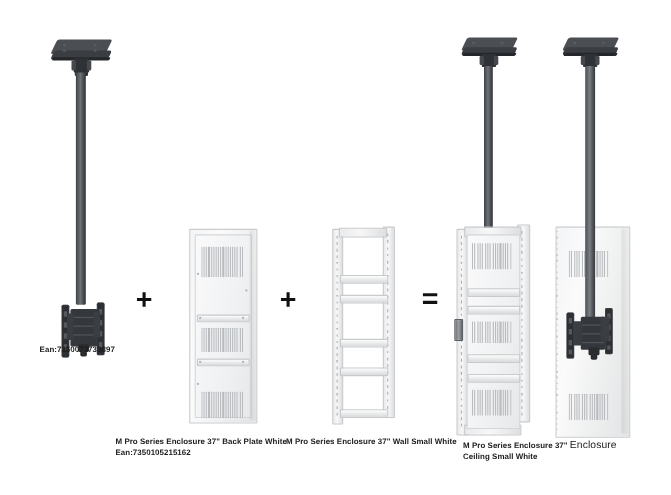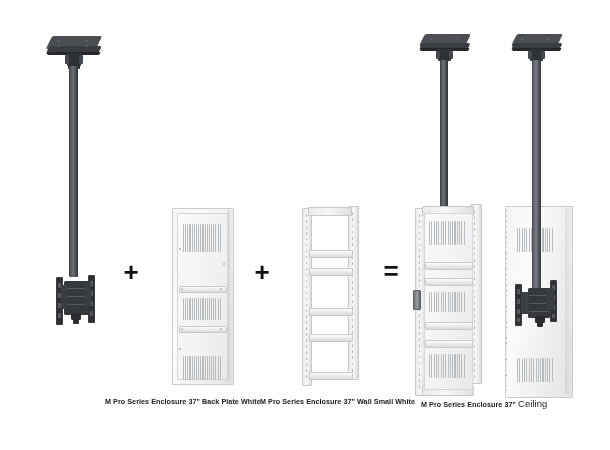--- a/index.html
+++ b/index.html
@@ -272,20 +272,21 @@
       <div class="v-core-line" style="left:18px; top:33px; width:23px; height:1px;"></div>
 
       <div class="v-arm" style="left:14px; top:14px; width:6px; height:24px;"></div>
       <div class="v-arm" style="left:38px; top:12px; width:6px; height:24px;"></div>
       <div class="v-knob" style="left:24px; top:42px; width:10px; height:7px;"></div>
       <div class="v-knob" style="left:26px; top:48px; width:6px;  height:5px;"></div>
     </div>
   </div>
 
   <div class="caption" style="left:36px; top:313px;">
+    <span class="ln">Ean:7350073733897</span>
   </div>
 
   <div class="operator" style="left:121px; top:259px; width:20px;">+</div>
 
   <div class="panel" style="left:170px; top:208px; width:66px; height:175px;">
 
     <div class="panel-body" style="left:2px; top:0px; width:60px; height:175px;"></div>
     <div class="panel-inner" style="left:7px; top:5px; width:50px; height:165px;"></div>
     <div class="shade" style="left:57px; top:2px; width:6px; height:172px;"></div>
 
@@ -360,20 +361,21 @@
         <i></i>
     </div>
 
     <div class="screwdot" style="left:9px;  top:40px;"></div>
     <div class="screwdot" style="left:9px;  top:140px;"></div>
     <div class="screwdot" style="left:53px; top:55px;"></div>
   </div>
 
   <div class="caption" style="left:105px; top:397px;">
     <span class="ln">M Pro Series Enclosure 37" Back Plate White</span>
+    <span class="ln">Ean:7350105215162</span>
   </div>
 
   <div class="operator" style="left:252px; top:259px; width:20px;">+</div>
 
   <div class="panel" style="left:298px; top:206px; width:66px; height:178px;">
 
     <div class="panel-rim" style="left:4px;  top:0px;  width:56px; height:178px; background:transparent; border:none;"></div>
 
     <div class="panel-rim" style="left:4px;  top:2px;  width:8px;  height:176px;"></div>
 
@@ -719,16 +721,17 @@
       <div class="v-core-line" style="left:19px; top:35px; width:20px; height:1px;"></div>
 
       <div class="v-arm" style="left:11px; top:16px; width:8px; height:22px;"></div>
       <div class="v-arm" style="left:36px; top:12px; width:8px; height:22px;"></div>
       <div class="v-knob" style="left:25px; top:40px; width:10px; height:7px;"></div>
       <div class="v-knob" style="left:27px; top:46px; width:6px;  height:5px;"></div>
     </div>
   </div>
 
   <div class="caption" style="left:421px; top:397px;">
-    <span class="ln"><span>M Pro Series Enclosure 37" </span><span class="big">Ceiling</span></span>
+    <span class="ln"><span>M Pro Series Enclosure 37" </span><span class="big">Enclosure</span></span>
+    <span class="ln">Ceiling Small White</span>
   </div>
 
 </div>
 
 </body></html>

